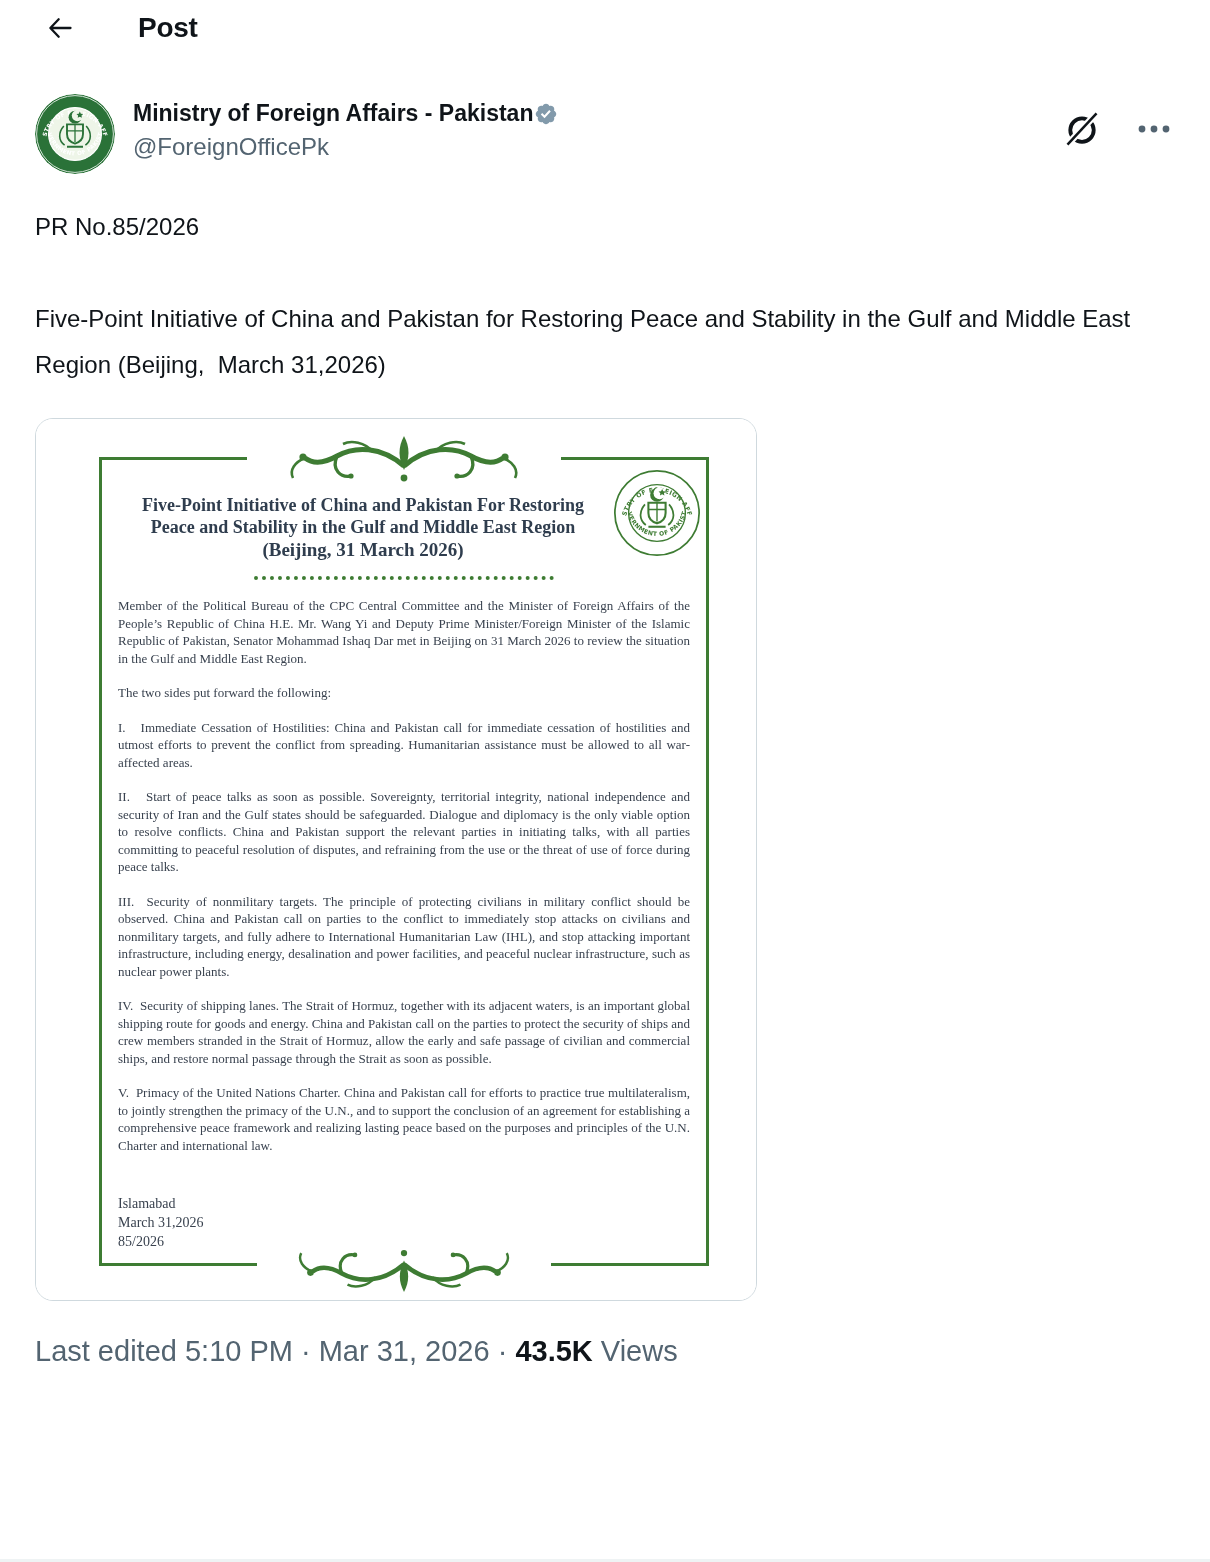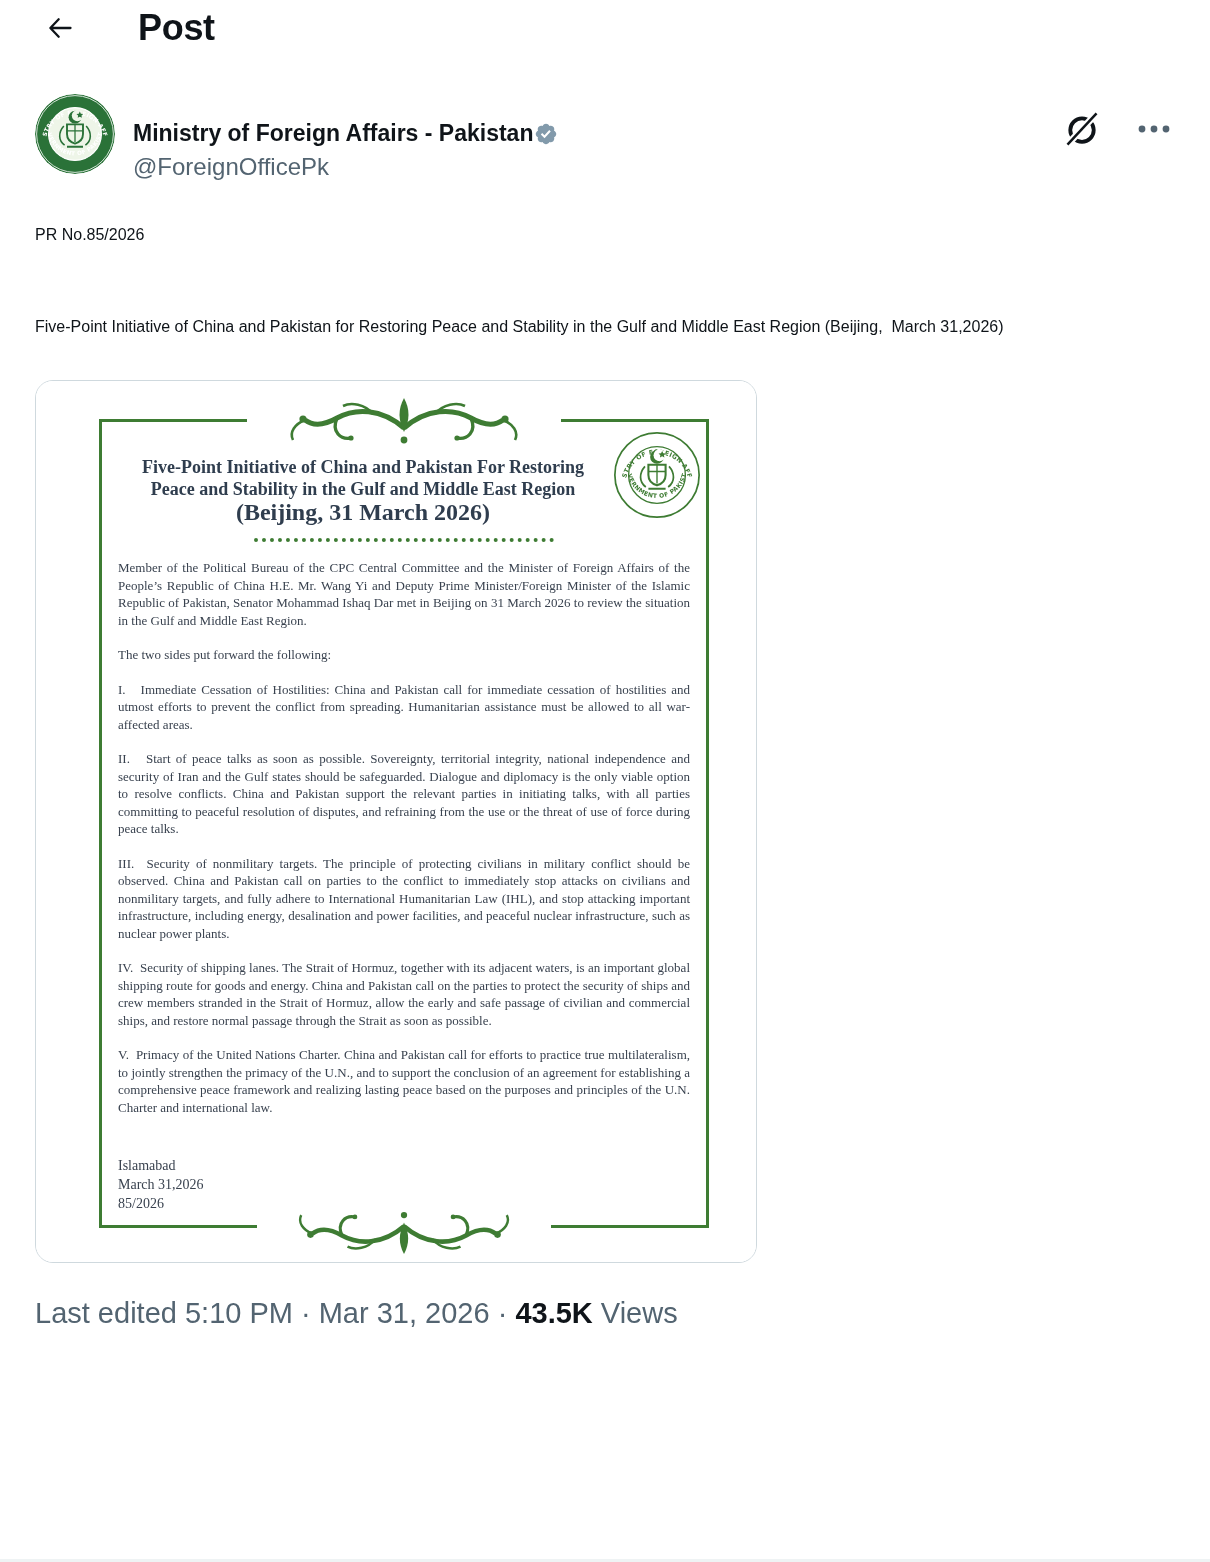--- a/index.html
+++ b/index.html
@@ -10,36 +10,36 @@
     color:#0f1419;
     position:relative;
   }
 
   
   .top-bar { display:flex; align-items:center; height:56px; padding:0 16px; }
   .back-btn {
     width:40px; height:40px; margin-left:24px; border:none; background:transparent;
     display:flex; align-items:center; justify-content:center; cursor:pointer; border-radius:50%;
   }
-  .top-title { font-size:36px; font-weight:700; margin-left:58px; letter-spacing:-0.3px; }
+  .top-title { font-size:28px; font-weight:700; margin-left:58px; letter-spacing:-0.3px; }
 
   
   .tweet { padding:0 35px; }
   .tweet-header { display:flex; align-items:flex-start; margin-top:38px; }
   .avatar { width:80px; height:80px; border-radius:50%; overflow:hidden; flex:0 0 80px; cursor:pointer; }
   .names { margin-left:18px; padding-top:4px; min-width:0; }
-  .name-row { display:flex; align-items:center; gap:1px;margin-top:20px; }
+  .name-row { display:flex; align-items:center; gap:1px; }
   .author-name { font-size:23px; font-weight:800; line-height:30px; color:#0f1419; cursor:pointer; }
   .verified { width:24px; height:24px; flex:0 0 24px; margin-top:2px; }
   .author-handle { font-size:24px; color:#536471; line-height:30px; margin-top:4px; }
   .header-right { margin-left:auto; display:flex; align-items:center; gap:28px; padding-top:12px; }
   .icon-btn { border:none; background:transparent; padding:4px; cursor:pointer; display:flex; }
 
   
-  .tweet-body { margin-top:30px; font-size:16px; line-height:46px; color:#0f1419; letter-spacing:0; }
+  .tweet-body { margin-top:30px; font-size:24px; line-height:46px; color:#0f1419; letter-spacing:0; }
   .tweet-body p { margin:0; }
   .tweet-body p + p { margin-top:46px; }
 
   
   .media-card {
     margin-top:30px; width:722px; background:#ffffff;
     border:1px solid #cfd9de; border-radius:18px; overflow:hidden; cursor:pointer;
   }
   .doc { background:#ffffff; padding:38px 47px 34px 63px; }
   .doc-frame {
@@ -55,21 +55,21 @@
   .flourish-bottom { bottom:-34px; }
 
   .doc-logo { position:absolute; top:10px; right:6px; width:86px; height:86px; }
 
   .doc-title {
     margin:2px 86px 0 4px; text-align:center;
     font-size:18px; font-weight:700; line-height:22px; color:#2f3d4e;
   }
   .doc-subtitle {
     margin:0 86px 0 4px; text-align:center;
-    font-size:24px; font-weight:700; line-height:24px; color:#2f3d4e;
+    font-size:19px; font-weight:700; line-height:24px; color:#2f3d4e;
   }
   .dotted-sep {
     width:300px; margin:14px auto 0; height:0;
     border-top:4px dotted #3e7c33;
   }
   .doc-body { margin-top:14px; }
   .doc-p {
     margin:17px 0 0; font-size:13px; line-height:17.5px;
     text-align:justify; color:#39424f;
   }

